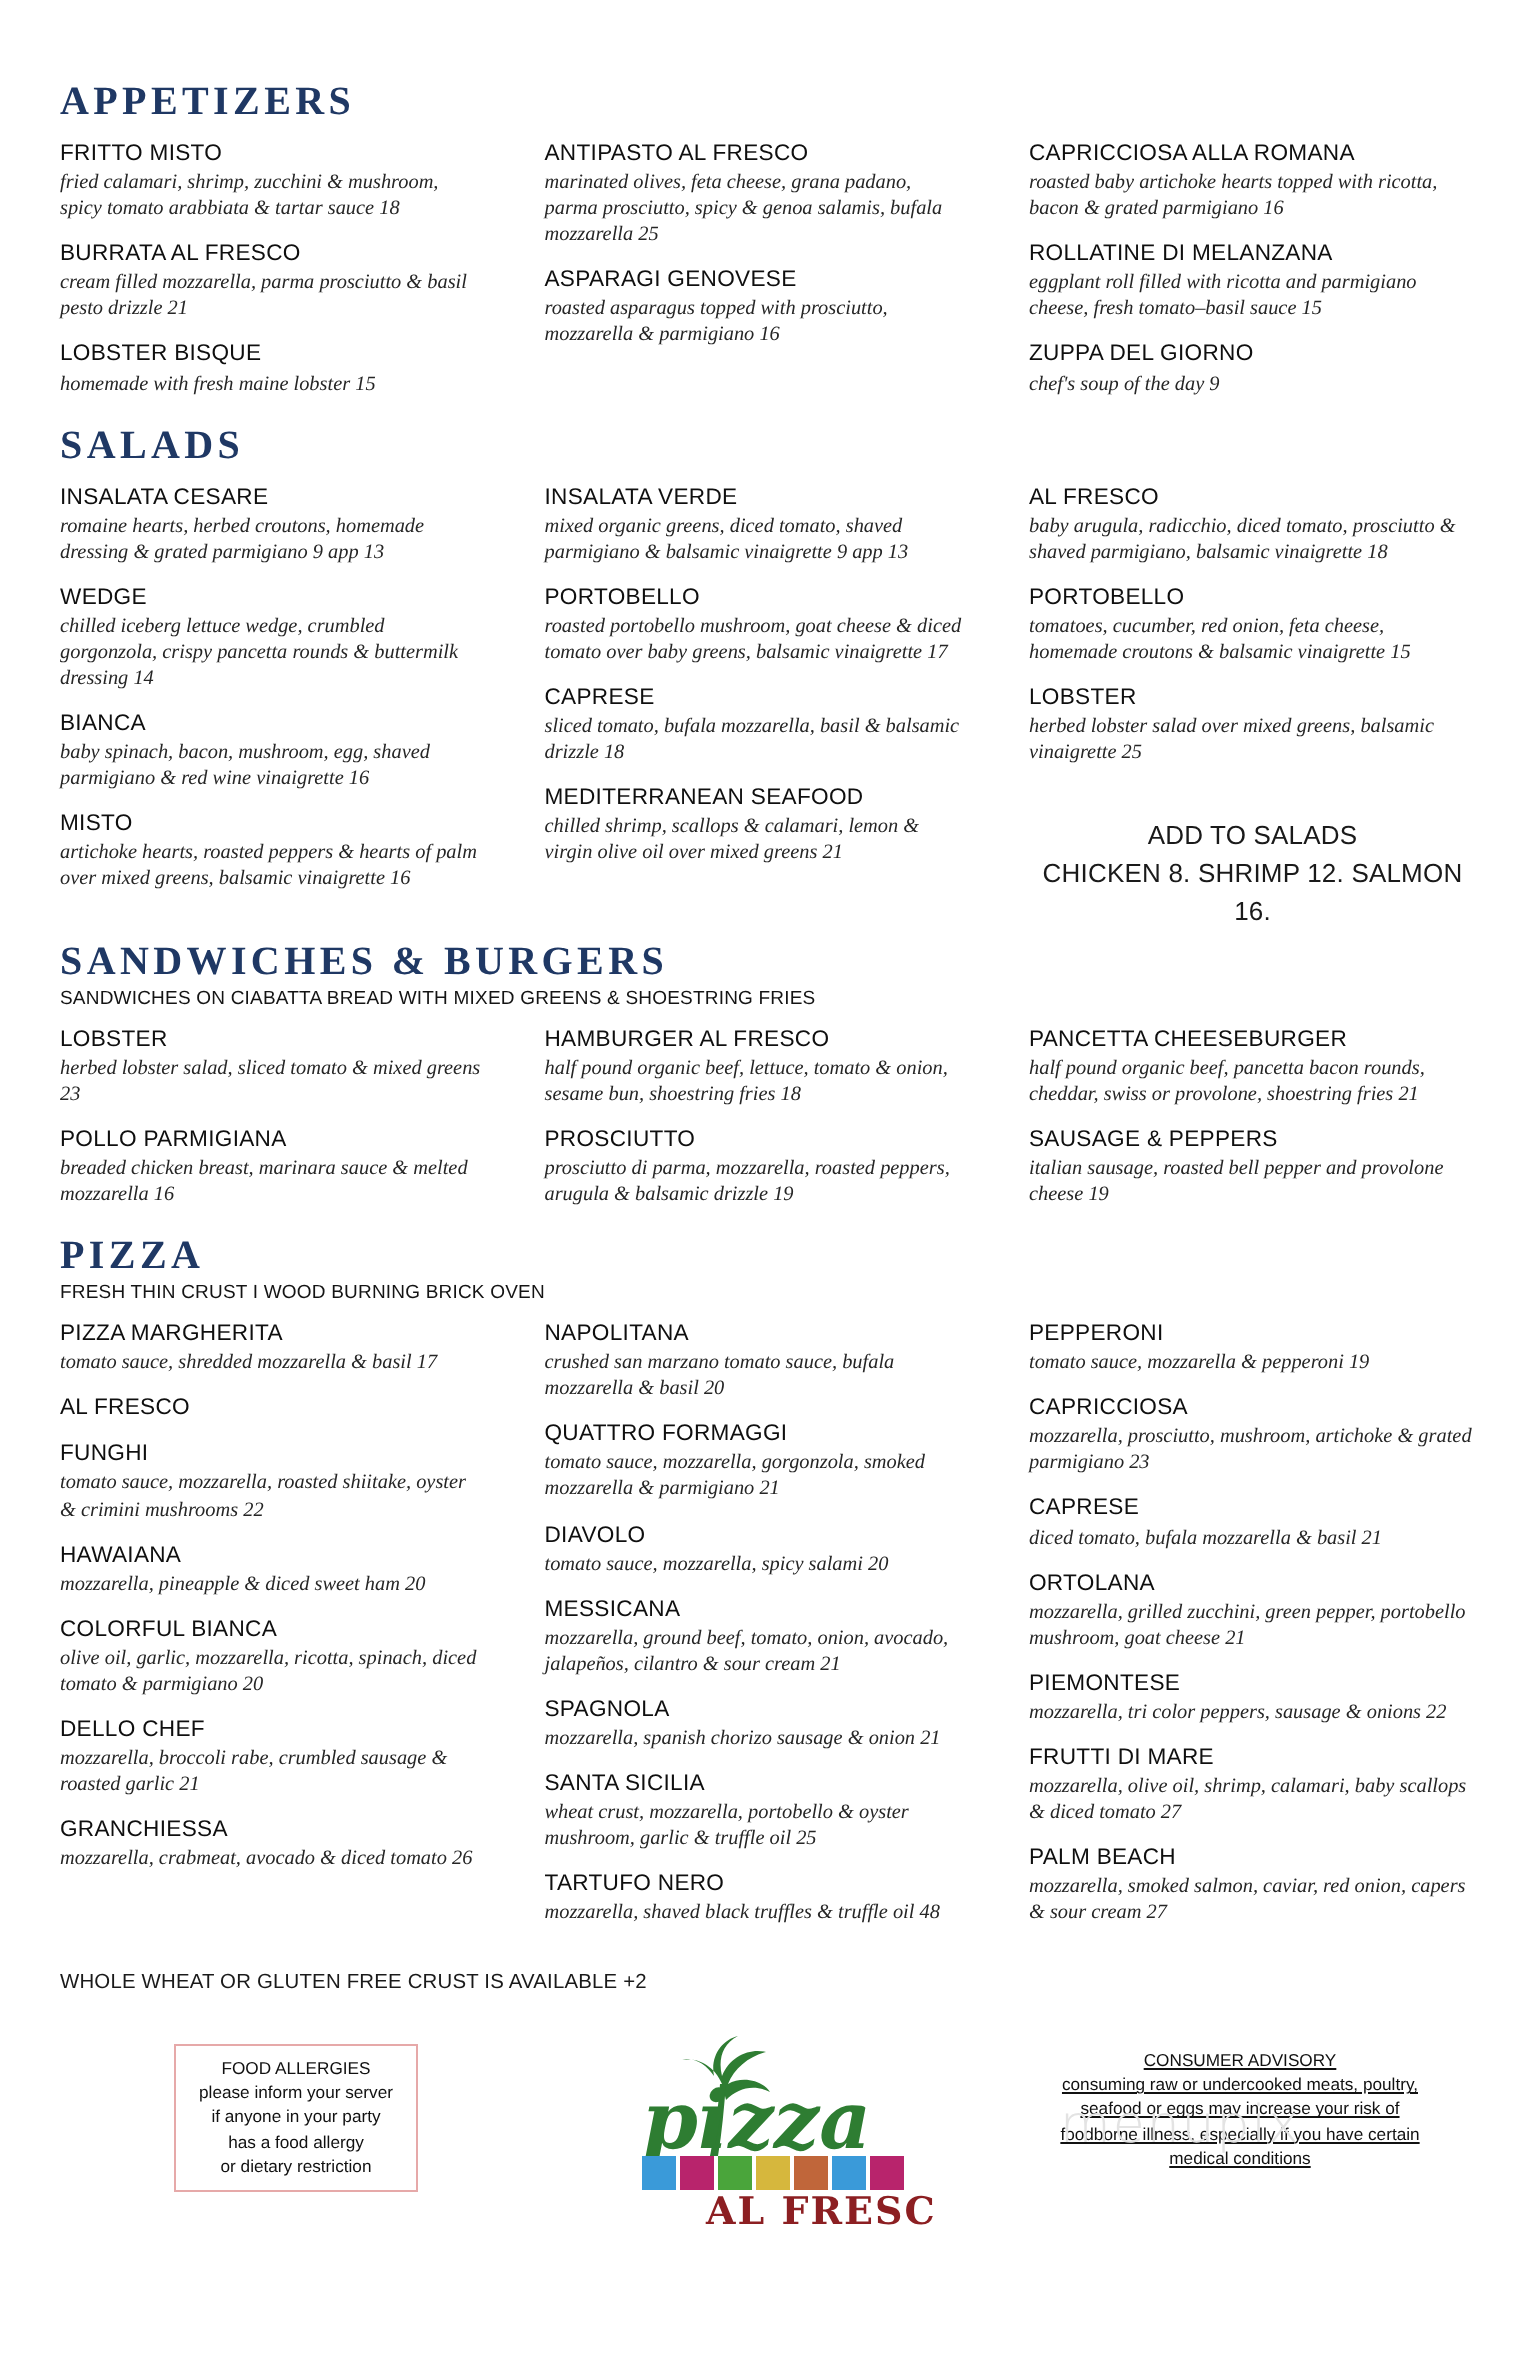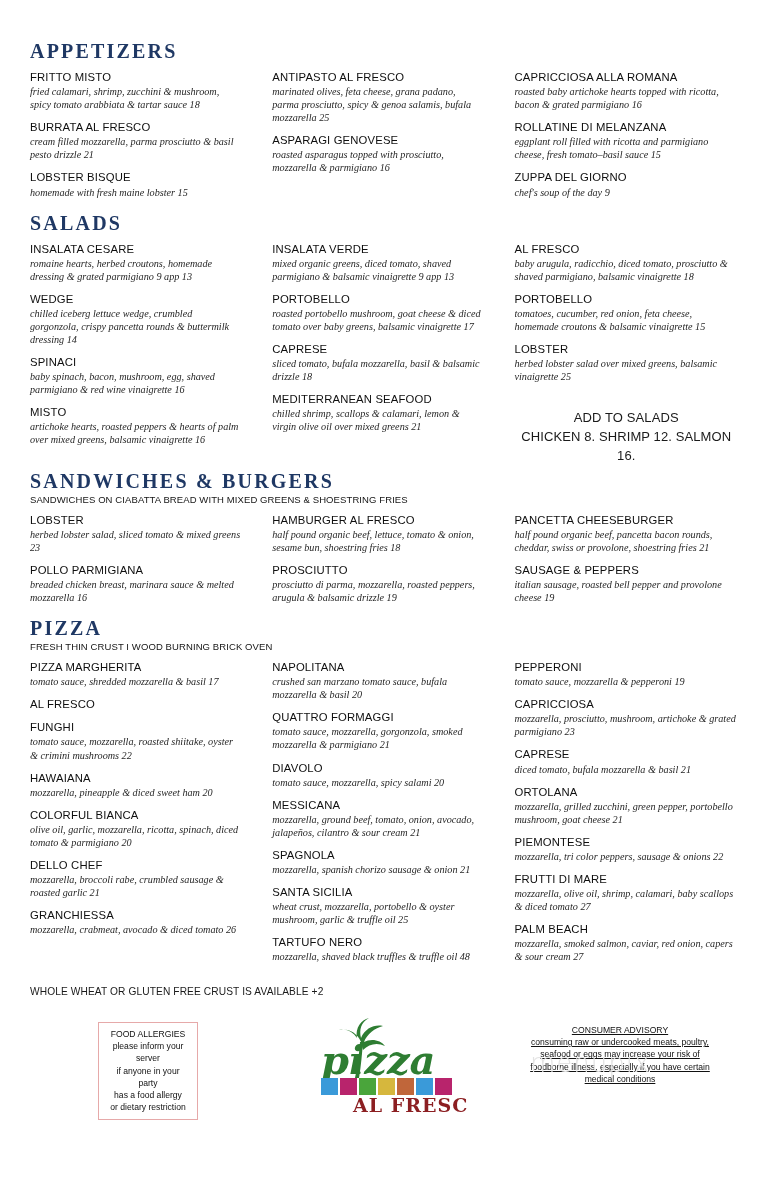--- a/index.html
+++ b/index.html
@@ -85,21 +85,21 @@
   }
   .footer-col { flex: 1; display:flex; justify-content:center; }
   .allergy-box {
     border: 1px solid #e6a9a9;
     padding: 5px 9px 6px 9px;
     text-align: center;
     font-size: 8.6px;
     line-height: 1.42;
     color: #111;
     margin-top: 12px;
-    width: 100px;
+    width: 122px;
   }
   .allergy-box .title { display:block; }
 
   .advisory {
     text-align: center;
     font-size: 8.6px;
     line-height: 1.42;
     color: #111;
     margin-top: 14px;
     max-width: 215px;
@@ -180,21 +180,21 @@
           <div class="col">
             <div class="item">
               <div class="item-name">INSALATA CESARE</div>
               <div class="item-desc">romaine hearts, herbed croutons, homemade dressing &amp; grated parmigiano  9 app   13</div>
             </div>
             <div class="item">
               <div class="item-name">WEDGE</div>
               <div class="item-desc">chilled iceberg lettuce wedge, crumbled gorgonzola, crispy pancetta rounds &amp; buttermilk dressing  14</div>
             </div>
             <div class="item">
-              <div class="item-name">SPINACI</div>
+              <div class="item-name">BIANCA</div>
               <div class="item-desc">baby spinach,  bacon, mushroom, egg, shaved parmigiano &amp; red wine vinaigrette  16</div>
             </div>
             <div class="item">
               <div class="item-name">MISTO</div>
               <div class="item-desc">artichoke hearts, roasted peppers &amp; hearts of palm over mixed greens, balsamic vinaigrette  16</div>
             </div>
           </div>
           <div class="col">
             <div class="item">
               <div class="item-name">INSALATA VERDE</div>

